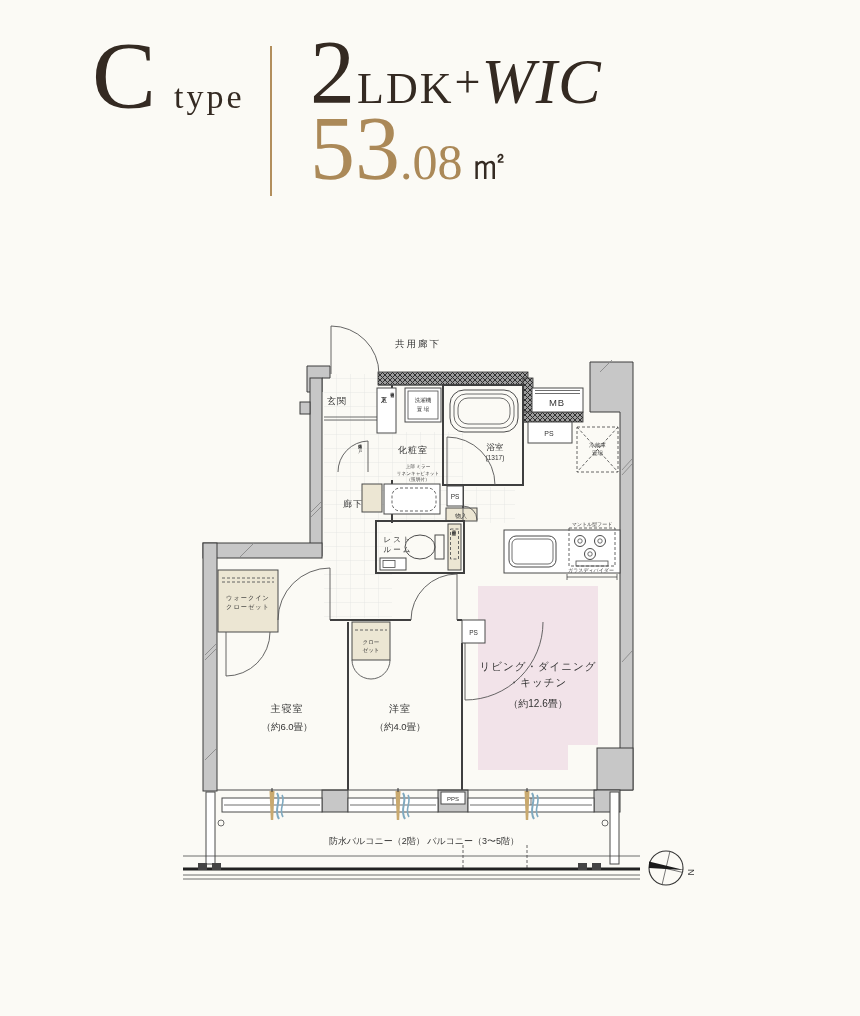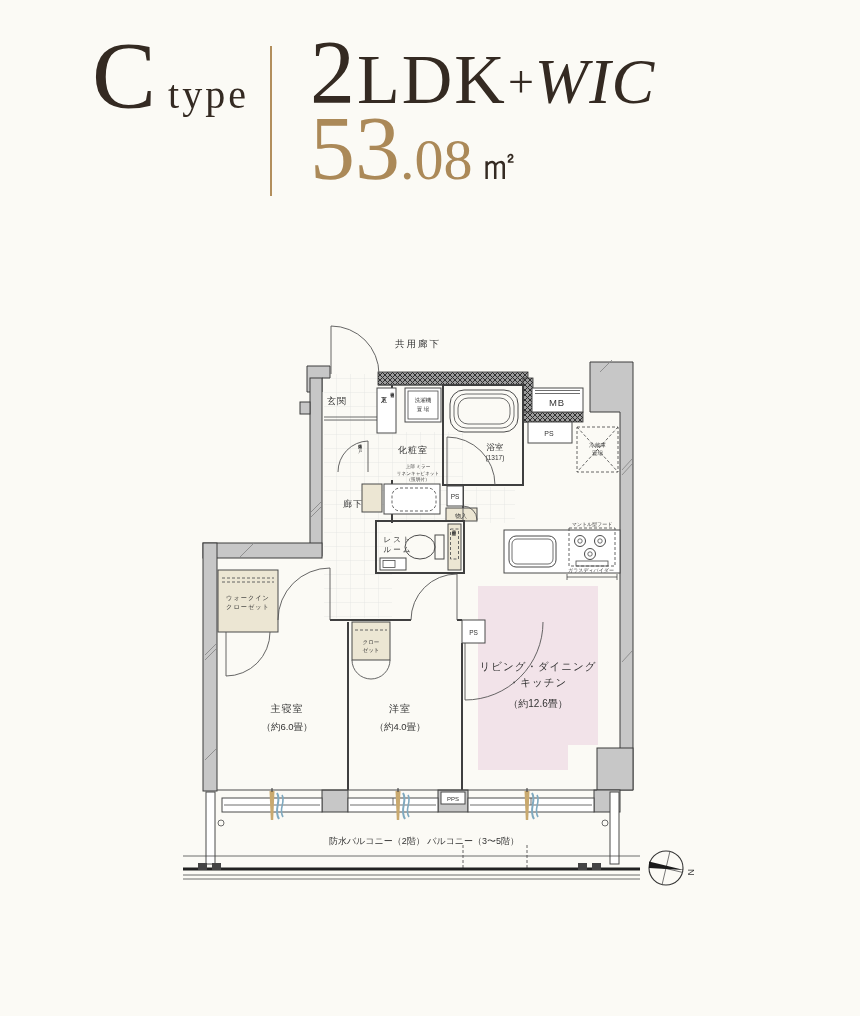--- a/index.html
+++ b/index.html
@@ -5,32 +5,32 @@
   html,body{margin:0;padding:0;}
   body{
     width:860px;height:1016px;position:relative;overflow:hidden;
     background:#fbfaf5;
     font-family:"Liberation Sans",sans-serif;
   }
   
   .hdr{position:absolute;color:#342a22;font-family:"Liberation Serif",serif;}
   #hdr-left{left:92px;top:28px;display:flex;align-items:baseline;}
   #hdr-left .big{font-size:96px;line-height:1;}
-  #hdr-left .small{font-size:40px;letter-spacing:3px;margin-left:12px;}
+  #hdr-left .small{font-size:34px;letter-spacing:3px;margin-left:18px;}
   #hdr-divider{position:absolute;left:270px;top:46px;width:2px;height:150px;background:#b austin;}
   #hdr-divider{background:#b28e5c;}
   #hdr-right{left:310px;top:28px;}
   .hdr-row{display:flex;align-items:baseline;line-height:1;}
   .hdr-row.r1 .n2{font-size:90px;}
-  .hdr-row.r1 .ldk{font-size:70px;letter-spacing:2px;margin-left:2px;}
+  .hdr-row.r1 .ldk{font-size:44px;letter-spacing:2px;margin-left:2px;}
   .hdr-row.r1 .plus{font-size:46px;position:relative;top:-6px;margin:0 1px;}
   .hdr-row.r1 .wic{font-size:64px;letter-spacing:1px;font-style:italic;}
   .hdr-row.r2{margin-top:-14px;color:#ab8958;}
   .hdr-row.r2 .a1{font-size:90px;}
-  .hdr-row.r2 .a2{font-size:58px;}
+  .hdr-row.r2 .a2{font-size:50px;}
   .hdr-row.r2 .a3{font-size:42px;color:#342a22;margin-left:6px;}
   
   #plan{position:absolute;left:0;top:0;}
   text{fill:#333;font-family:"Liberation Sans",sans-serif;}
   .lbl{text-anchor:middle;}
   .vert{writing-mode:vertical-rl;glyph-orientation-vertical:0;}
   .wall{fill:#c7c7c7;stroke:#3c3c3c;stroke-width:1;}
   .iw{stroke:#3f3f3f;stroke-width:2;fill:none;}
   .thin{stroke:#4a4a4a;stroke-width:1;fill:none;}
   .thin8{stroke:#4a4a4a;stroke-width:0.8;fill:none;}

